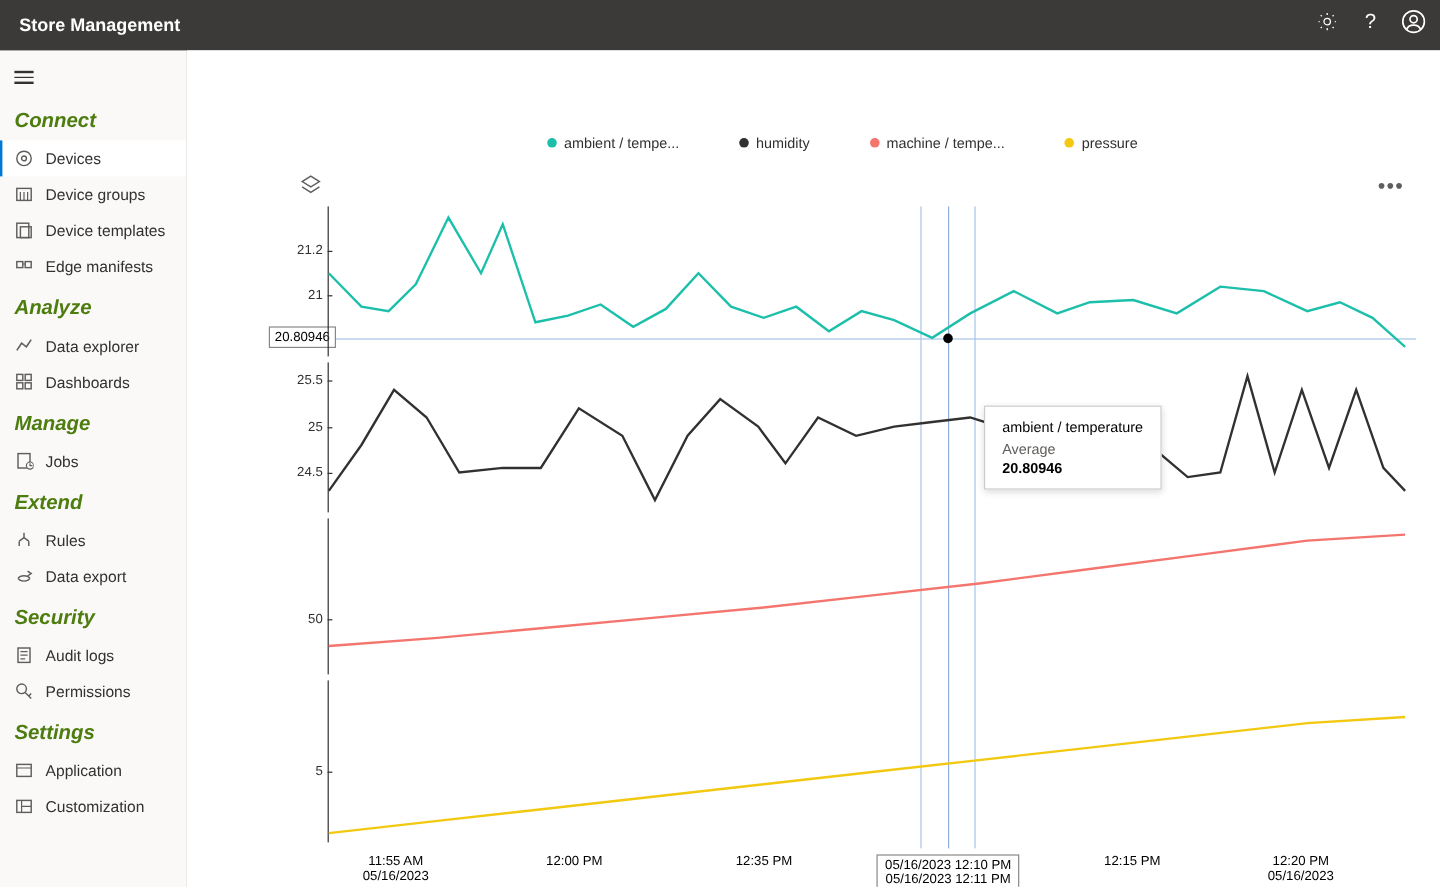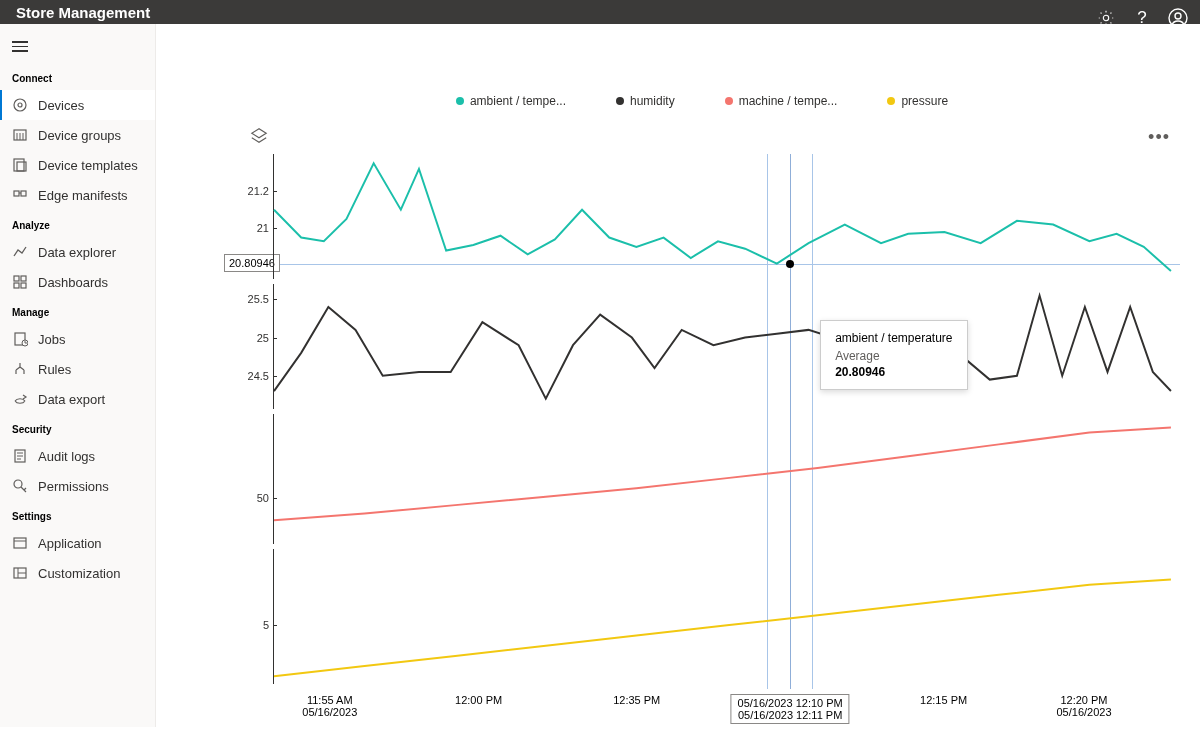--- a/index.html
+++ b/index.html
@@ -1,32 +1,32 @@
 <!DOCTYPE html>
 <html><head>
   <meta charset="utf-8">
   <style>
     * { margin: 0; padding: 0; box-sizing: border-box; font-family: 'Segoe UI', Tahoma, sans-serif; }
     body { background: #fff; width: 1200px; height: 739px; overflow: hidden; }
     
-    .header { background: #3b3a39; height: 24px; display: flex; align-items: center; padding: 0 16px; color: #fff; position: relative; }
+    .header { background: #3b3a39; height: 42px; display: flex; align-items: center; padding: 0 16px; color: #fff; position: relative; }
     .app-title { font-size: 15px; font-weight: 600; }
     .search-wrap { position: absolute; left: 470px; top: 5px; width: 316px; height: 26px; background: #605e5c; border-radius: 2px; display: flex; align-items: center; padding: 0 8px; }
     .search-wrap svg { width: 14px; height: 14px; flex: none; }
     .search-wrap input { background: transparent; border: none; color: #fff; font-size: 13px; margin-left: 8px; width: 100%; outline: none; }
     .search-wrap input::placeholder { color: #d0d0d0; }
     .header-actions { position: absolute; right: 12px; top: 0; height: 36px; display: flex; align-items: center; gap: 16px; }
     .header-icon { width: 20px; height: 20px; cursor: pointer; display: flex; align-items: center; justify-content: center; }
     
     .body { display: flex; height: 703px; }
     
     .sidebar { width: 156px; background: #faf9f8; border-right: 1px solid #edebe9; overflow-y: auto; padding-top: 6px; font-size: 13px; }
     .hamburger { padding: 8px 12px; cursor: pointer; }
     .hamburger span { display: block; width: 16px; height: 1.5px; background: #323130; margin: 3px 0; }
-    .section-header { color: #000000; font-size: 10px; font-weight: 600; padding: 10px 12px 6px; }
+    .section-header { color: #4d7c0f; font-size: 17px; font-weight: 600; padding: 10px 12px 6px; font-style: italic; }
     .nav-item { display: flex; align-items: flex-end; padding: 7px 12px 7px 10px; cursor: pointer; color: #323130; border-left: 2px solid transparent; gap: 10px; }
     .nav-item.active { background: #fff; border-left: 2px solid #0078d4; font-weight: 400; }
     .nav-icon { width: 16px; height: 16px; flex: none; display: flex; align-items: center; justify-content: center; }
     
     .main { flex: 1; position: relative; background: #fff; }
     .back-btn { position: absolute; top: 10px; left: 20px; border: 1px solid #8a8886; padding: 5px 12px 5px 8px; font-size: 13px; display: flex; align-items: center; gap: 6px; cursor: pointer; background: #fff; }
     
     .chart-area { position: absolute; top: 70px; left: 20px; right: 20px; bottom: 10px; margin-left: 48px; }
     
     .legend { position: absolute; top: 0; left: 0; right: 0; display: flex; justify-content: center; gap: 50px; font-size: 12px; color: #323130; }
@@ -158,20 +158,21 @@
         <div class="nav-item">
       <div class="nav-icon">
             <svg viewBox="0 0 16 16" width="16" height="16">
               <rect x="3" y="2" width="10" height="12" fill="none" stroke="#605e5c" stroke-width="1.2"></rect>
               <circle cx="13" cy="12" r="3" fill="#faf9f8" stroke="#605e5c" stroke-width="1"></circle>
               <path d="M13 10v2h2" stroke="#605e5c" stroke-width="1" fill="none"></path>
             </svg>
           </div>
       <span>Jobs</span>
     </div>
+        <div class="section-header">Extend</div>
         <div class="nav-item">
       <div class="nav-icon">
             <svg viewBox="0 0 16 16" width="16" height="16">
               <path d="M8 2v4M8 6l-4 3M8 6l4 3M4 9v4M12 9v4" fill="none" stroke="#605e5c" stroke-width="1.2"></path>
             </svg>
           </div>
       <span>Rules</span>
     </div>
         <div class="nav-item">
       <div class="nav-icon">

